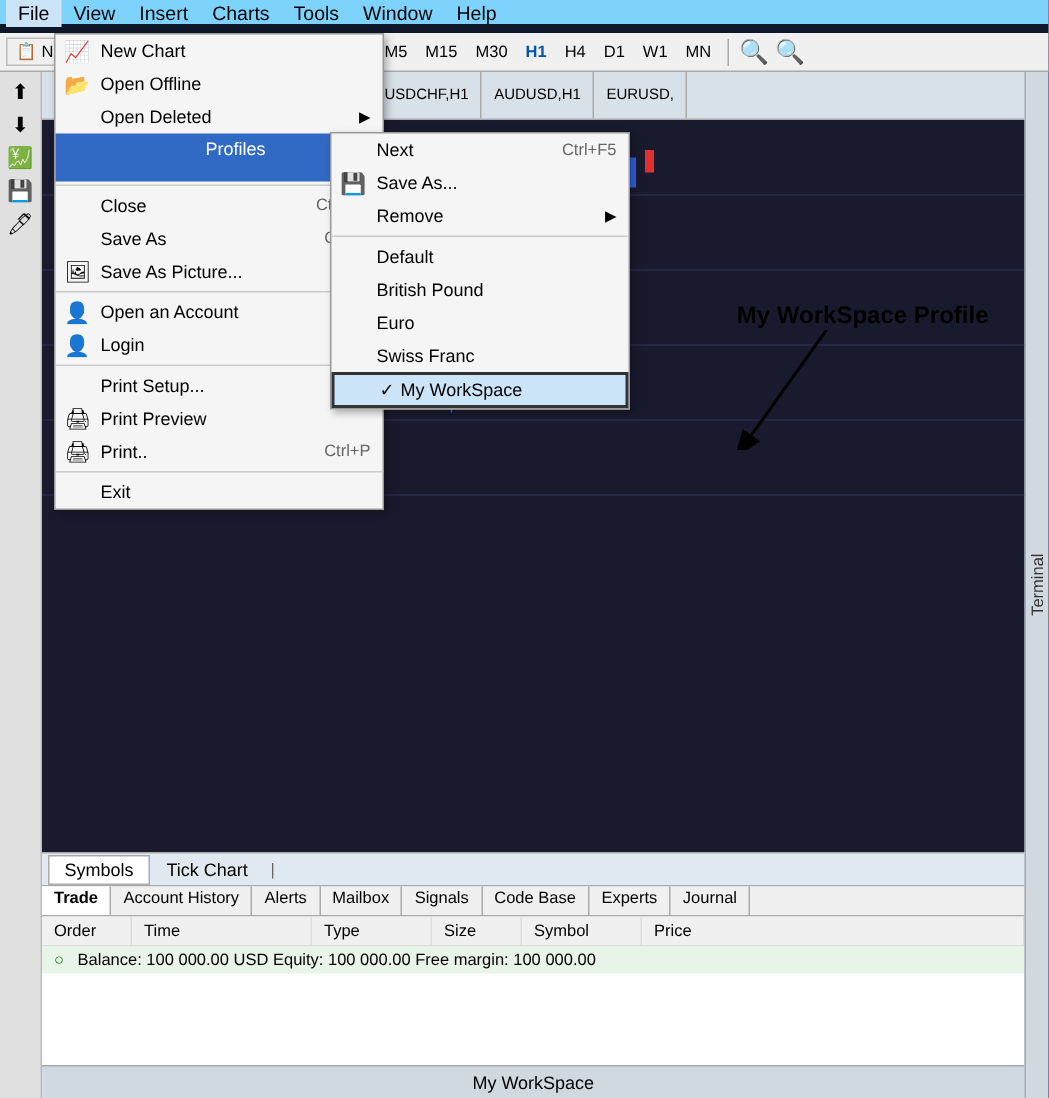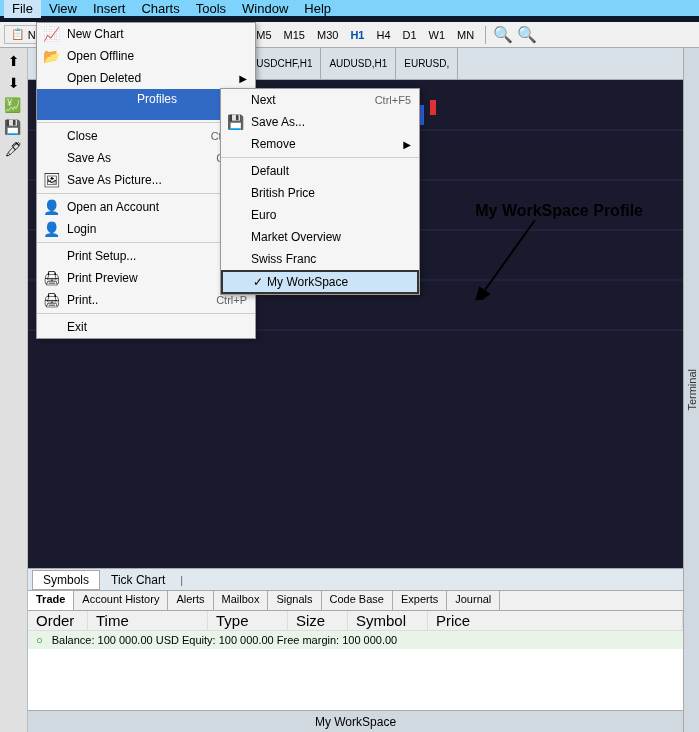--- a/index.html
+++ b/index.html
@@ -87,21 +87,21 @@
     }
     .terminal-tab.active {
       background: white;
       font-weight: bold;
     }
     .terminal-cols {
       display: flex;
       background: #f0f0f0;
       border-bottom: 1px solid #ddd;
       height: 20px;
-      font-size: 15px;
+      font-size: 11px;
     }
     .terminal-col {
       padding: 0 8px;
       border-right: 1px solid #ddd;
       height: 100%;
       display: flex;
       align-items: center;
     }
     .terminal-row {
       padding: 3px 8px;
@@ -185,21 +185,21 @@
       background: #f5f5f5;
       border: 1px solid #999;
       box-shadow: 2px 2px 5px rgba(0,0,0,0.3);
       z-index: 300;
     }
 
     
     .annotation {
       position: absolute;
       top: 180px;
-      right: 56px;
+      right: 40px;
       z-index: 400;
       pointer-events: none;
     }
     .annotation-text {
       font-size: 16px;
       font-weight: bold;
       color: #000;
       white-space: nowrap;
     }
 
@@ -486,27 +486,24 @@
     </div>
     <div class="menu-item">
       <span>Remove</span>
       <span class="arrow">▶</span>
     </div>
     <div class="menu-separator"></div>
     <div class="menu-item">
       <span>Default</span>
     </div>
     <div class="menu-item">
-      <span>British Price</span>
+      <span>British Pound</span>
     </div>
     <div class="menu-item">
       <span>Euro</span>
-    </div>
-    <div class="menu-item">
-      <span>Market Overview</span>
     </div>
     <div class="menu-item">
       <span>Swiss Franc</span>
     </div>
     <div class="menu-item" style="background:#cce4f7; border:2px solid #333;">
       <span style="margin-right:4px;">✓</span>
       <span>My WorkSpace</span>
     </div>
   </div>
 

